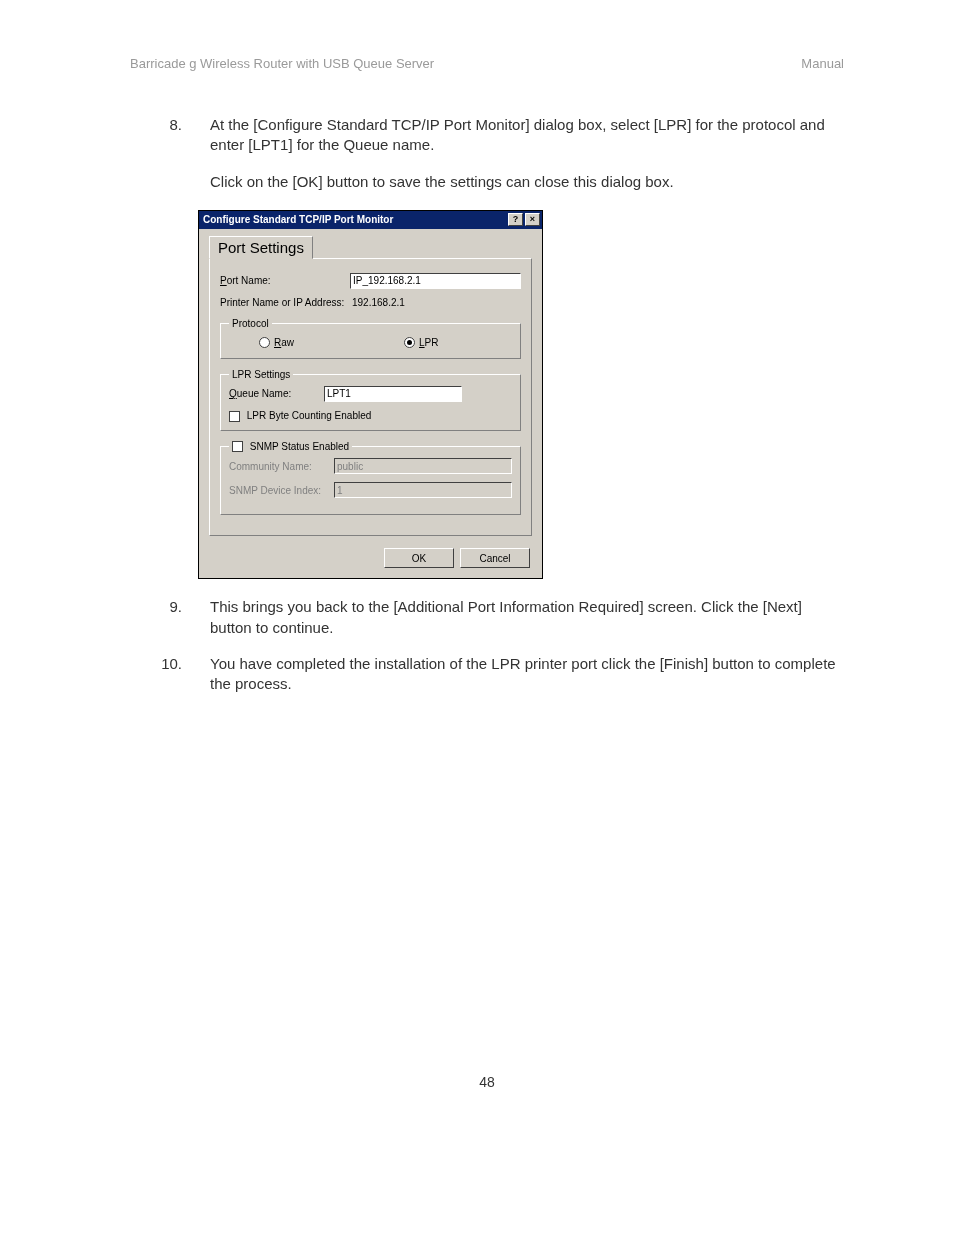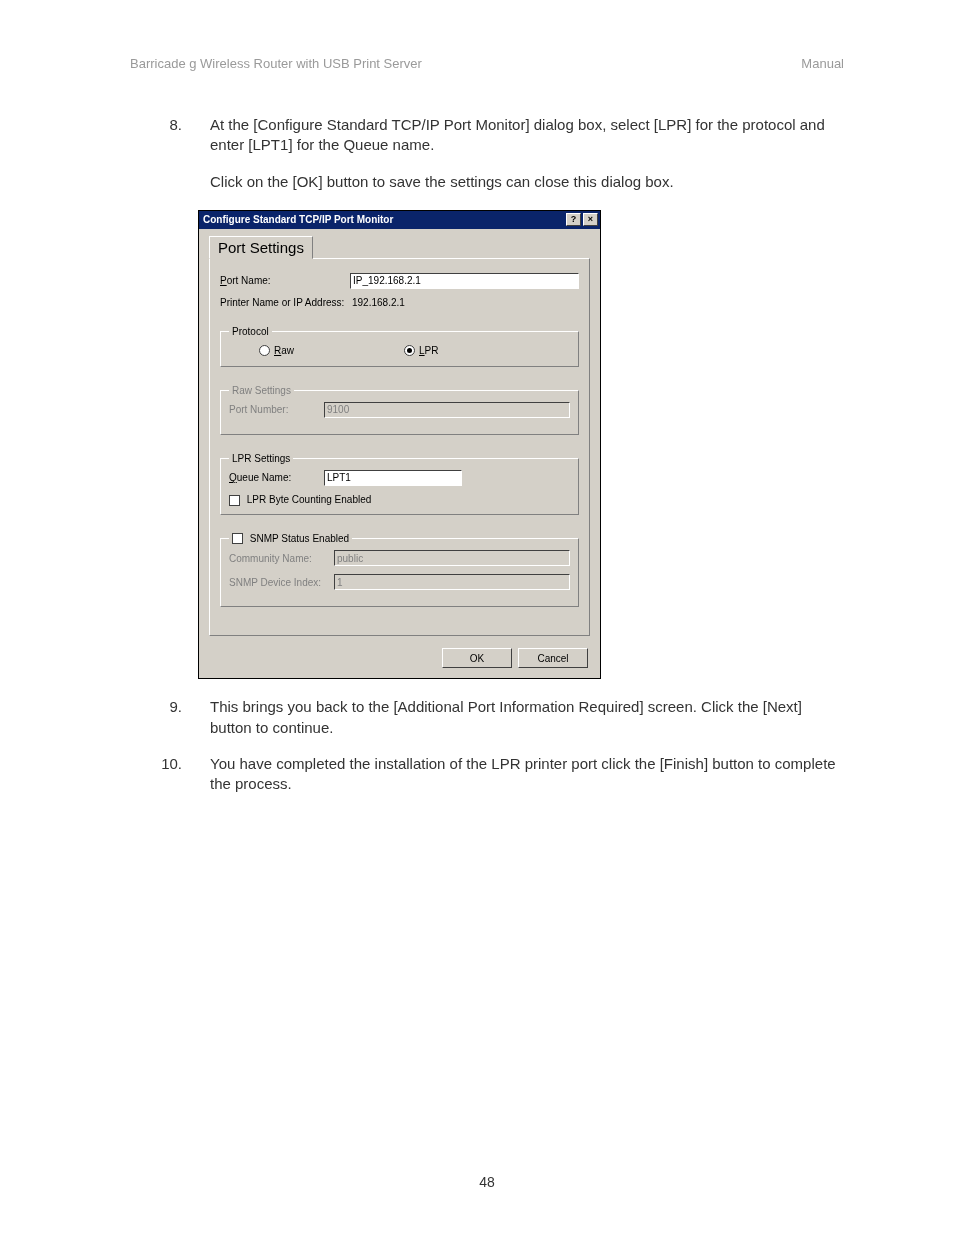--- a/index.html
+++ b/index.html
@@ -33,21 +33,21 @@
   .step-num {
     flex: 0 0 32px;
     text-align: right;
     padding-right: 8px;
   }
   .step-body { flex: 1; margin-left: 20px; }
   .step-para2 { margin-top: 16px; }
 
   
   .dialog {
-    width: 403px;
+    width: 345px;
     margin: 18px 0 18px 40px;
     border: 1px solid #000;
     background: #d4d0c8;
     font-family: Tahoma, Arial, sans-serif;
     font-size: 10px;
     color: #000;
   }
   .titlebar {
     height: 18px;
     background: #0a246a;
@@ -95,21 +95,21 @@
     border-top-color:#404040; border-left-color:#404040;
     border-right-color:#fff; border-bottom-color:#fff;
     background:#fff; padding:0 2px; flex:1;
   }
   .win-input.disabled { background:#d4d0c8; color:#808080; }
   .readonly-val { padding-left:2px; }
 
   fieldset.win {
     border:1px solid #808080;
     border-top-color:#fff; border-left-color:#fff;
-    margin: 18px 0; padding: 6px 8px 8px 8px;
+    margin: 10px 0; padding: 6px 8px 8px 8px;
   }
   fieldset.win legend { padding:0 3px; color:#000; }
   fieldset.win legend.disabled { color:#808080; }
   .disabled-text { color:#808080; }
 
   .radio-row { display:flex; gap: 110px; padding: 2px 30px; }
   .radio-opt { display:flex; align-items:center; gap:4px; }
   .radio { width:11px; height:11px; border-radius:50%; border:1px solid #404040; background:#fff; display:flex; align-items:center; justify-content:center;}
   .radio.checked::after { content:""; width:5px; height:5px; border-radius:50%; background:#000; display:block;}
   .underline-first::first-letter { text-decoration: underline; }
@@ -125,21 +125,21 @@
     display:flex; align-items:center; justify-content:center;
   }
 
   .page-num { text-align:center; font-size:14px; margin-top: 380px; }
 </style>
 </head>
 <body>
 
 <div class="page">
   <div class="header-row">
-    <span>Barricade g Wireless Router with USB Print Server</span>
+    <span>Barricade g Wireless Router with USB Queue Server</span>
     <span>Manual</span>
   </div>
 
   <div class="content">
 
     <div class="step">
       <div class="step-num">8.</div>
       <div class="step-body">
         <div>At the [Configure Standard TCP/IP Port Monitor] dialog box, select [LPR] for the protocol and enter [LPT1] for the Queue name.</div>
         <div class="step-para2">Click on the [OK] button to save the settings can close this dialog box.</div>
@@ -172,27 +172,20 @@
                 <span class="radio"></span>
                 <span class="underline-first">Raw</span>
               </div>
               <div class="radio-opt">
                 <span class="radio checked"></span>
                 <span class="underline-first">LPR</span>
               </div>
             </div>
           </fieldset>
 
-          <fieldset class="win">
-            <legend class="disabled">Raw Settings</legend>
-            <div class="form-row">
-              <span class="form-label disabled-text" style="width:95px">Port Number:</span>
-              <input class="win-input disabled" disabled="" value="9100" style="">
-            </div>
-          </fieldset>
 
           <fieldset class="win">
             <legend>LPR Settings</legend>
             <div class="form-row">
               <span class="form-label underline-first" style="width:95px">Queue Name:</span>
               <input class="win-input" style="flex: 0 0 40px;" value="LPT1">
             </div>
             <div>
               <span class="chk"></span>
               <span>LPR Byte Counting Enabled</span>

